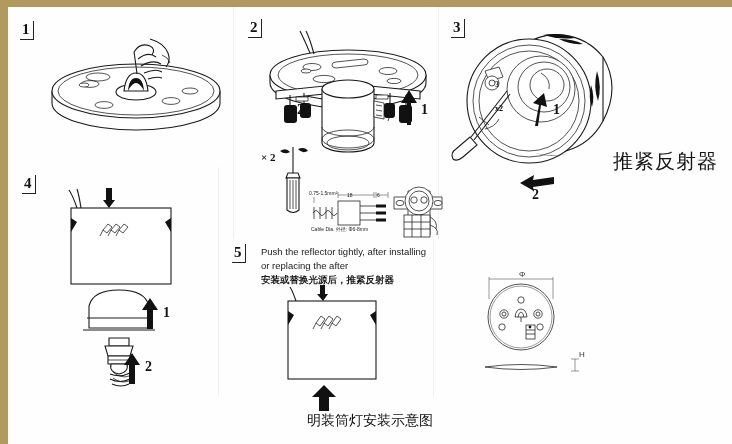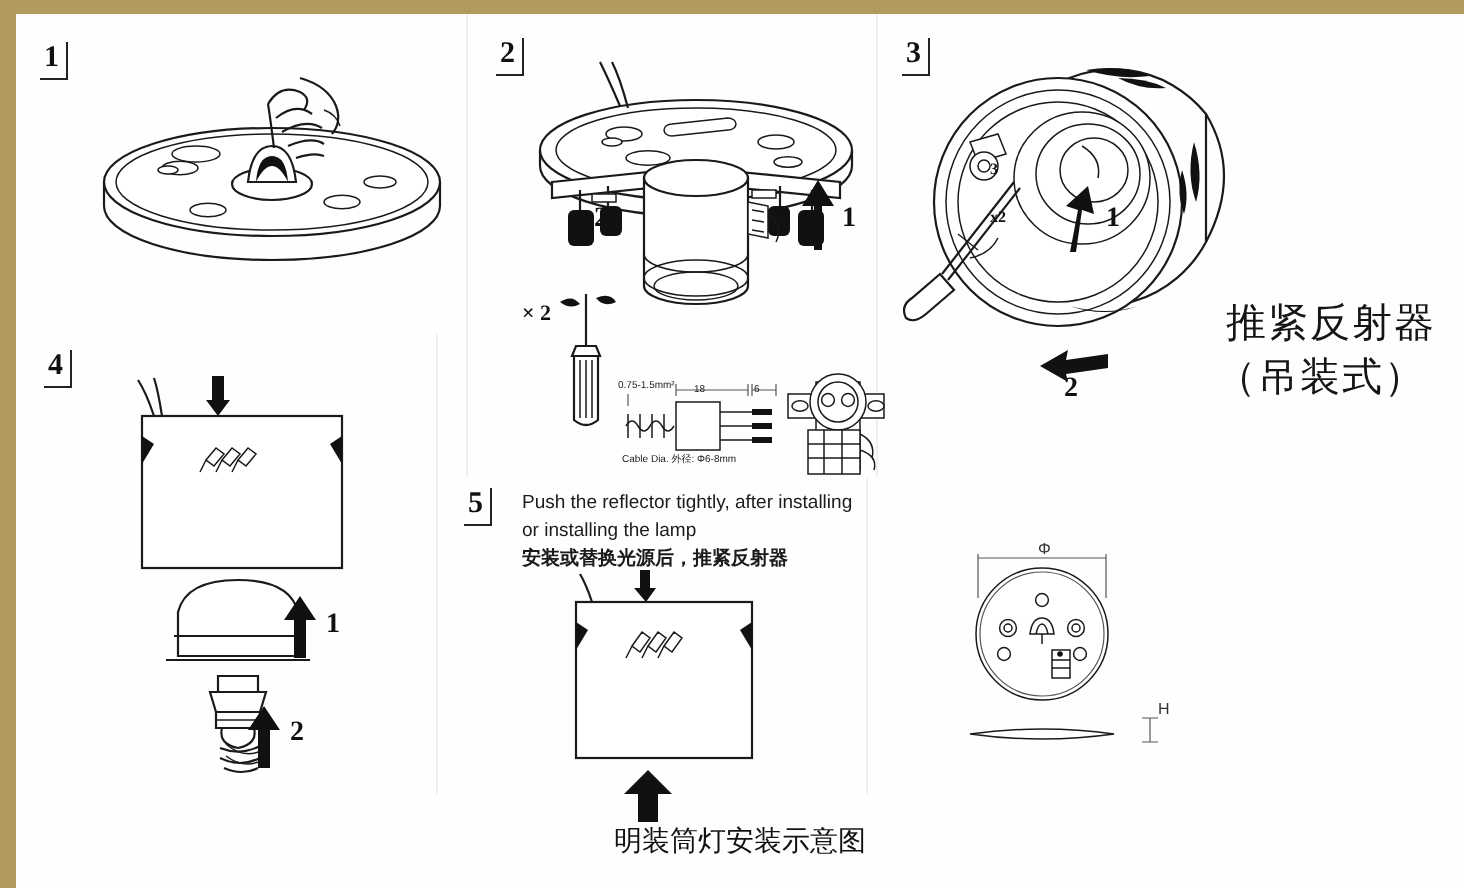--- a/index.html
+++ b/index.html
@@ -268,21 +268,20 @@
   <div class="arrow-num" style="left:545px;top:95px;">1</div>
 
   <div class="panel" style="left:512px;top:165px;">
     <svg width="34" height="20" viewBox="0 0 34 20">
       <path class="blk" d="M0,11 L14,3 L13,8 L34,5 L34,12 L13,15 L14,19 z"></path>
     </svg>
   </div>
   <div class="arrow-num" style="left:524px;top:180px;">2</div>
 
   <div class="heading" style="left:605px;top:141px;">推紧反射器</div>
-  <div class="heading" style="left:600px;top:168px;">（吊装式）</div>
 
   <div class="step" style="left:14px;top:168px;">4</div>
   <div class="panel" style="left:45px;top:175px;">
     <svg width="125" height="205" viewBox="0 0 125 205">
 
       <path class="ln" d="M24,26 q-4,-12 -8,-18"></path>
       <path class="ln" d="M28,26 q-2,-13 -4,-19"></path>
       <path class="blk" d="M53,6 l6,0 l0,12 l3,0 l-6,8 l-6,-8 l3,0 z"></path>
 
       <rect class="fillw" x="18" y="26" width="100" height="76"></rect>
@@ -315,21 +314,21 @@
   <div class="panel" style="left:115px;top:345px;">
     <svg width="20" height="32" viewBox="0 0 20 32">
       <path class="blk" d="M6,32 L6,13 L1,13 L9,1 L17,13 L12,13 L12,32 z"></path>
     </svg>
   </div>
   <div class="arrow-num" style="left:137px;top:352px;">2</div>
 
   <div class="step" style="left:224px;top:237px;">5</div>
   <div class="instr" style="left:253px;top:238px;">
     <div>Push the reflector tightly, after installing</div>
-    <div>or installing the lamp</div>
+    <div>or replacing the after</div>
     <div class="cn">安装或替换光源后，推紧反射器</div>
   </div>
   <div class="panel" style="left:262px;top:278px;">
     <svg width="120" height="112" viewBox="0 0 120 112">
       <path class="ln" d="M26,16 q-3,-9 -6,-14"></path>
       <path class="blk" d="M50,0 l5,0 l0,9 l3,0 l-5,7 l-6,-7 l3,0 z"></path>
       <rect class="fillw" x="18" y="16" width="88" height="78"></rect>
       <path class="blk" d="M18,26 l6,4 l-6,10 z"></path>
       <path class="blk" d="M106,26 l-6,4 l6,10 z"></path>
       <path class="fillw-t" d="M46,38 l5,-7 l4,3 l-5,7 z M54,38 l5,-7 l4,3 l-5,7 z M62,38 l5,-7 l4,3 l-5,7 z"></path>

